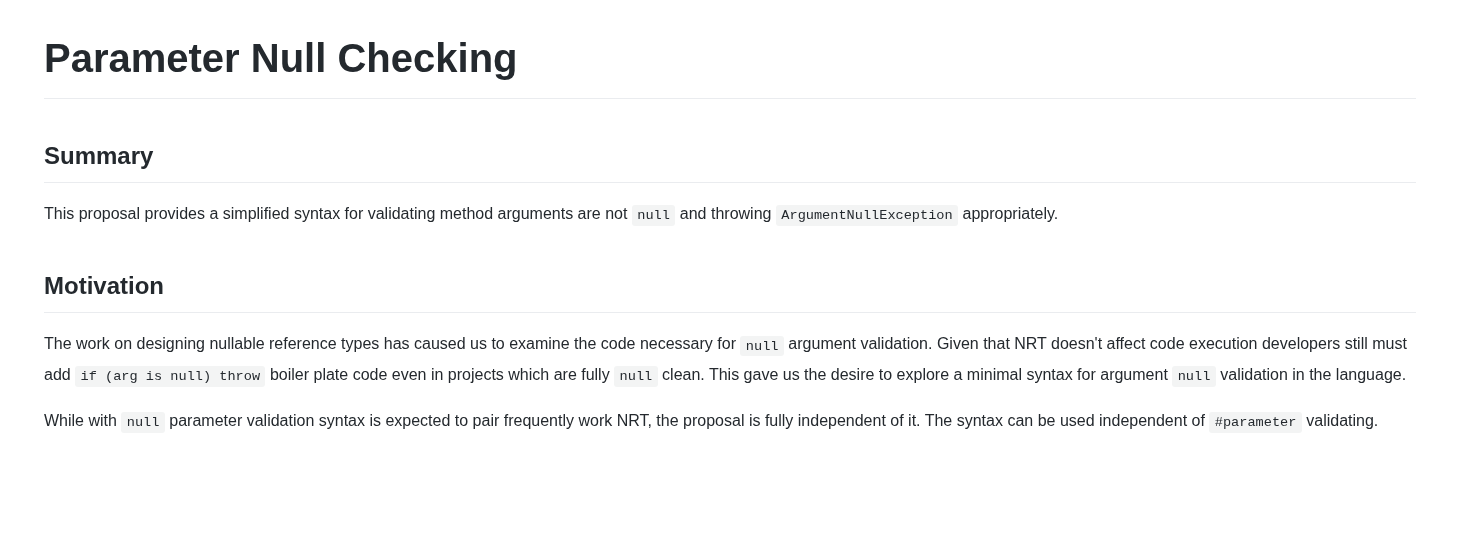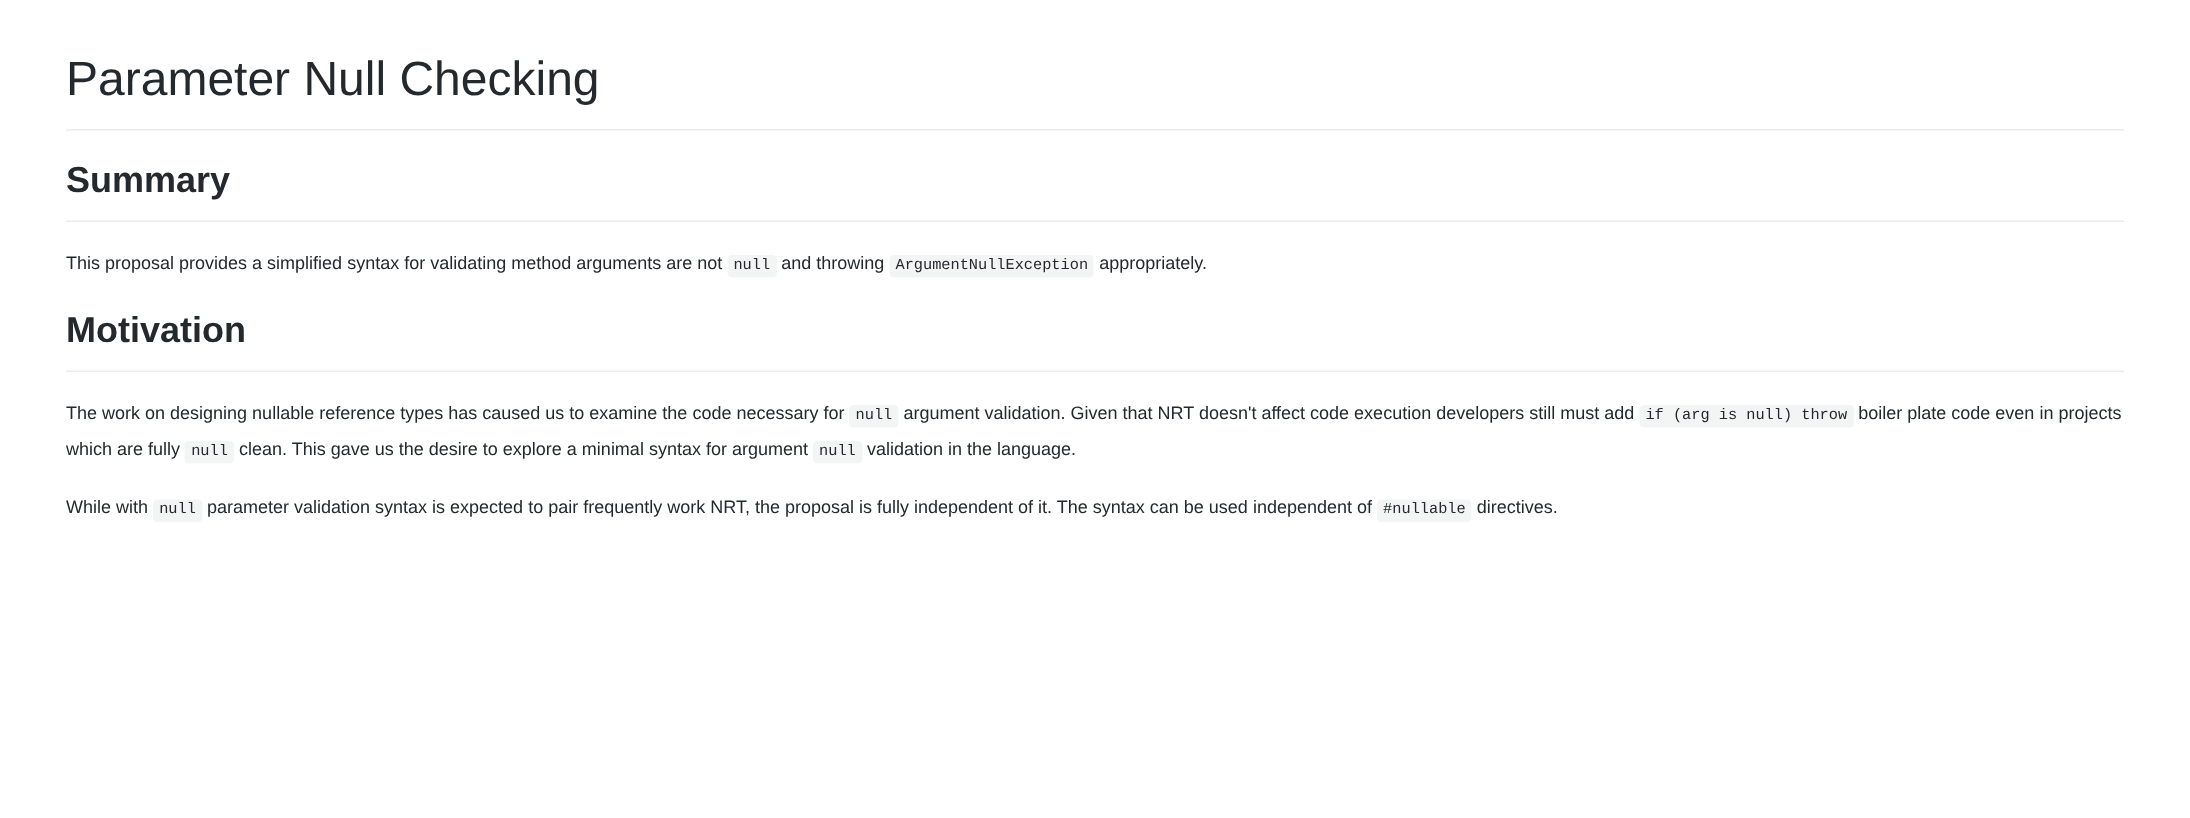--- a/index.html
+++ b/index.html
@@ -10,39 +10,39 @@
     body {
       font-family: -apple-system, BlinkMacSystemFont, "Segoe UI", Helvetica, Arial, sans-serif;
       background: #ffffff;
       color: #24292e;
       padding: 28px 44px;
       width: 1460px;
       font-size: 16px;
       line-height: 1.5;
     }
     h1 {
-      font-size: 32px;
-      font-weight: 400;
+      font-size: 40px;
+      font-weight: 700;
       padding-bottom: 10px;
       margin-bottom: 16px;
       border-bottom: 1px solid #eaecef;
       color: #24292e;
     }
     h2 {
       font-size: 24px;
       font-weight: 600;
       padding-bottom: 8px;
-      margin-top: 16px;
+      margin-top: 39px;
       margin-bottom: 16px;
       border-bottom: 1px solid #eaecef;
       color: #24292e;
     }
     p {
       margin-bottom: 16px;
-      font-size: 12px;
+      font-size: 16px;
       line-height: 1.9;
       color: #24292e;
     }
     code {
       font-family: "SFMono-Regular", Consolas, "Liberation Mono", Menlo, monospace;
       font-size: 85%;
       background-color: rgba(27, 31, 35, 0.05);
       padding: 0.2em 0.4em;
       border-radius: 3px;
       color: #24292e;
@@ -59,14 +59,14 @@
   <span>This proposal provides a simplified syntax for validating method arguments are not </span><code>null</code><span> and throwing </span><code>ArgumentNullException</code><span> appropriately.</span>
 </p>
 
 <h2>Motivation</h2>
 
 <p>
   <span>The work on designing nullable reference types has caused us to examine the code necessary for </span><code>null</code><span> argument validation. Given that NRT doesn't affect code execution developers still must add </span><code>if (arg is null) throw</code><span> boiler plate code even in projects which are fully </span><code>null</code><span> clean. This gave us the desire to explore a minimal syntax for argument </span><code>null</code><span> validation in the language.</span>
 </p>
 
 <p>
-  <span>While with </span><code>null</code><span> parameter validation syntax is expected to pair frequently work NRT, the proposal is fully independent of it. The syntax can be used independent of </span><code>#nullable</code><span> directives.</span>
+  <span>While with </span><code>null</code><span> parameter validation syntax is expected to pair frequently work NRT, the proposal is fully independent of it. The syntax can be used independent of </span><code>#parameter</code><span> validating.</span>
 </p>
 
 </body></html>

